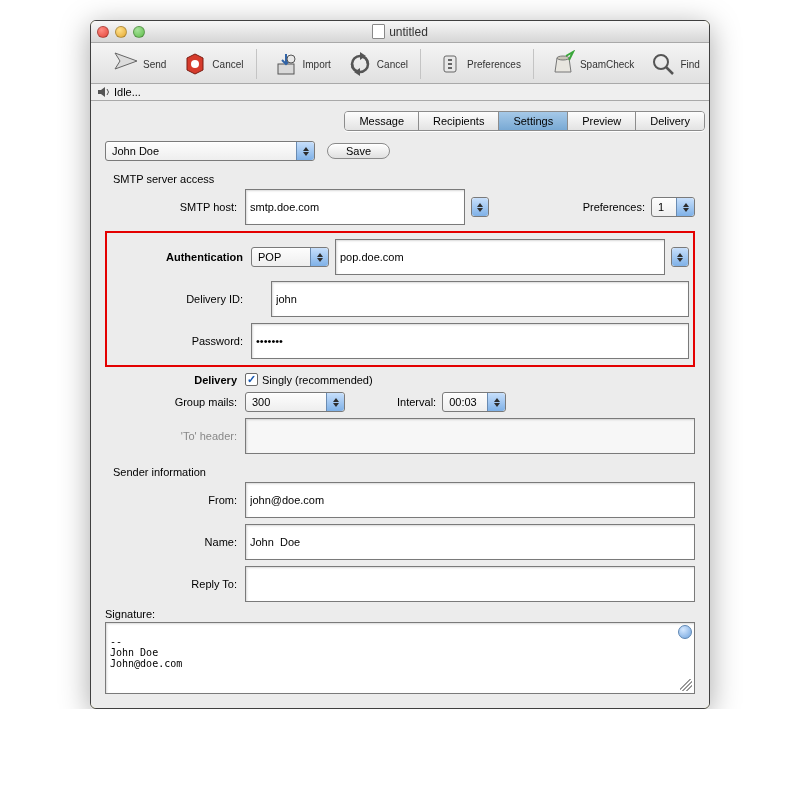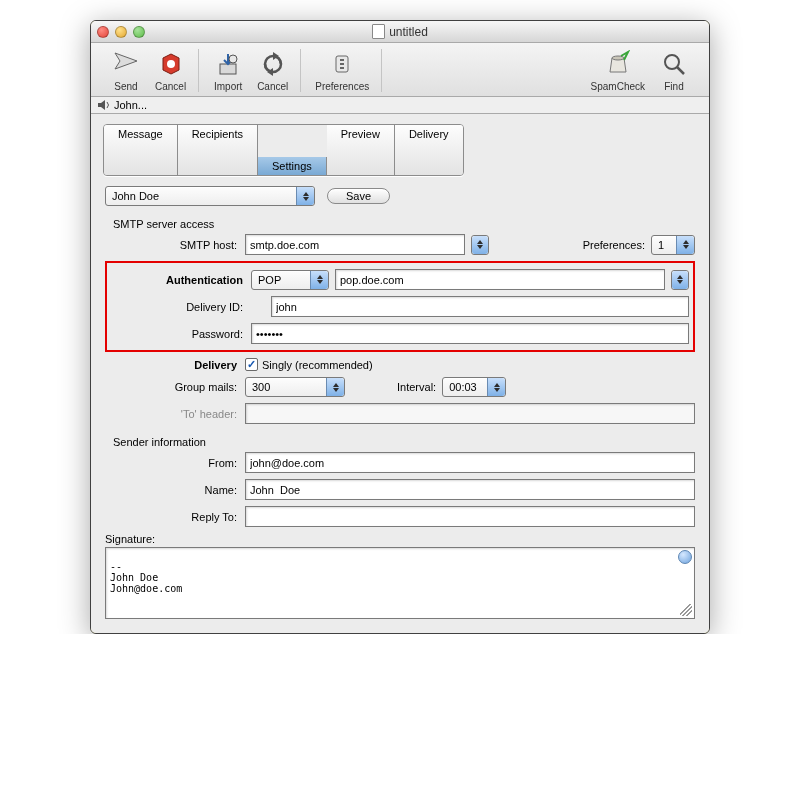--- a/index.html
+++ b/index.html
@@ -40,28 +40,28 @@
   .title-center .doc-icon { width: 13px; height: 15px; background: #fff; border: 1px solid #888; border-radius: 1px; position: relative; }
   .toolbar {
     display: flex;
     background: linear-gradient(#f4f4f4, #e0e0e0);
     border-bottom: 1px solid #a9a9a9;
     padding: 6px 8px 4px;
     gap: 2px;
   }
   .tool-group { display: flex; gap: 2px; padding: 0 6px; border-right: 1px solid #c4c4c4; }
   .tool-group:last-child { border-right: none; margin-left: auto; }
-  .tool-btn { display: flex; flex-direction: column; align-items: center; gap: 2px; padding: 0 6px; cursor: default; font-size: 10px; color: #333; }
+  .tool-btn { display: flex; flex-direction: row; align-items: center; gap: 2px; padding: 0 6px; cursor: default; font-size: 10px; color: #333; }
   .tool-icon { width: 30px; height: 30px; display: flex; align-items: center; justify-content: center; }
   .statusbar { background: #efefef; border-bottom: 1px solid #a9a9a9; padding: 2px 6px; font-size: 11px; display: flex; align-items: center; gap: 3px; }
-  .tab-row { display: flex; justify-content: flex-start; padding: 10px 12px 6px; background: #ececec; }
+  .tab-row { display: flex; justify-content: flex-end; padding: 10px 4px 6px; background: #ececec; }
   .seg { display: flex; border: 1px solid #8c8c8c; border-radius: 4px; overflow: hidden; box-shadow: 0 1px 0 #fff; }
   .seg-btn { padding: 3px 14px; font-size: 11px; background: linear-gradient(#fdfdfd, #e3e3e3); border-right: 1px solid #8c8c8c; cursor: default; }
   .seg-btn:last-child { border-right: none; }
-  .seg-btn.active { background: linear-gradient(#a6c9e8, #79a9d4); color: #000; margin-top: 32px; }
+  .seg-btn.active { background: linear-gradient(#a6c9e8, #79a9d4); color: #000; }
   .content { padding: 4px 14px 14px; background: #ececec; }
   .row { display: flex; align-items: center; margin-bottom: 6px; }
   .label { width: 140px; text-align: right; padding-right: 8px; font-size: 11px; }
   .label.bold { font-weight: bold; }
   .aqua-select {
     display: flex; align-items: center; height: 20px;
     background: linear-gradient(#fdfdfd, #eee);
     border: 1px solid #7a7a7a; border-radius: 3px;
     font-size: 11px; padding-left: 6px; position: relative;
     box-shadow: inset 0 1px 0 #fff;
@@ -78,21 +78,21 @@
   }
   .aqua-select .end::before { border-bottom: 4px solid #2d2d2d; margin-bottom: 1px; }
   .aqua-select .end::after { border-top: 4px solid #2d2d2d; }
   .aqua-btn {
     height: 16px; padding: 0 18px; border-radius: 10px;
     background: linear-gradient(#fff, #e0e0e0);
     border: 1px solid #8a8a8a; font-size: 11px;
     display: inline-flex; align-items: center; box-shadow: inset 0 1px 0 #fff;
   }
   .aqua-input {
-    height: 21px; background: #fff; border: 1px solid #7a7a7a;
+    height: 36px; background: #fff; border: 1px solid #7a7a7a;
     padding: 0 4px; font-size: 11px; box-shadow: inset 1px 1px 2px rgba(0,0,0,0.15);
   }
   .section-h { font-weight: normal; font-size: 11px; padding: 6px 0 4px 8px; }
   .checkbox { width: 13px; height: 13px; border: 1px solid #6a6a6a; background: #fff; border-radius: 2px; display: inline-flex; align-items: center; justify-content: center; margin-right: 4px; }
   .checkbox.checked::after { content: "✓"; color: #1959b1; font-size: 11px; font-weight: bold; line-height: 11px; }
   .highlight-box { border: 2px solid #e40000; padding: 6px 4px 4px; margin: 2px 0 6px; }
   .signature-area {
     background: #fff; border: 1px solid #7a7a7a; height: 72px;
     font-family: Monaco, monospace; font-size: 10px; padding: 2px 4px;
     position: relative; box-shadow: inset 1px 1px 2px rgba(0,0,0,0.15);
@@ -202,21 +202,21 @@
     </div>
   </div>
 
   <div class="statusbar">
     <span>
       <svg width="14" height="12" viewBox="0 0 14 12">
           <path d="M1 4 L4 4 L8 1 L8 11 L4 8 L1 8 Z" fill="#555"></path>
           <path d="M10 3 Q13 6 10 9" fill="none" stroke="#555"></path>
         </svg>
     </span>
-    <span>John...</span>
+    <span>Idle...</span>
   </div>
 
   <div class="tab-row">
     <div class="seg">
       <div class="seg-btn">Message</div>
       <div class="seg-btn">Recipients</div>
       <div class="seg-btn active">Settings</div>
       <div class="seg-btn">Preview</div>
       <div class="seg-btn">Delivery</div>
     </div>

